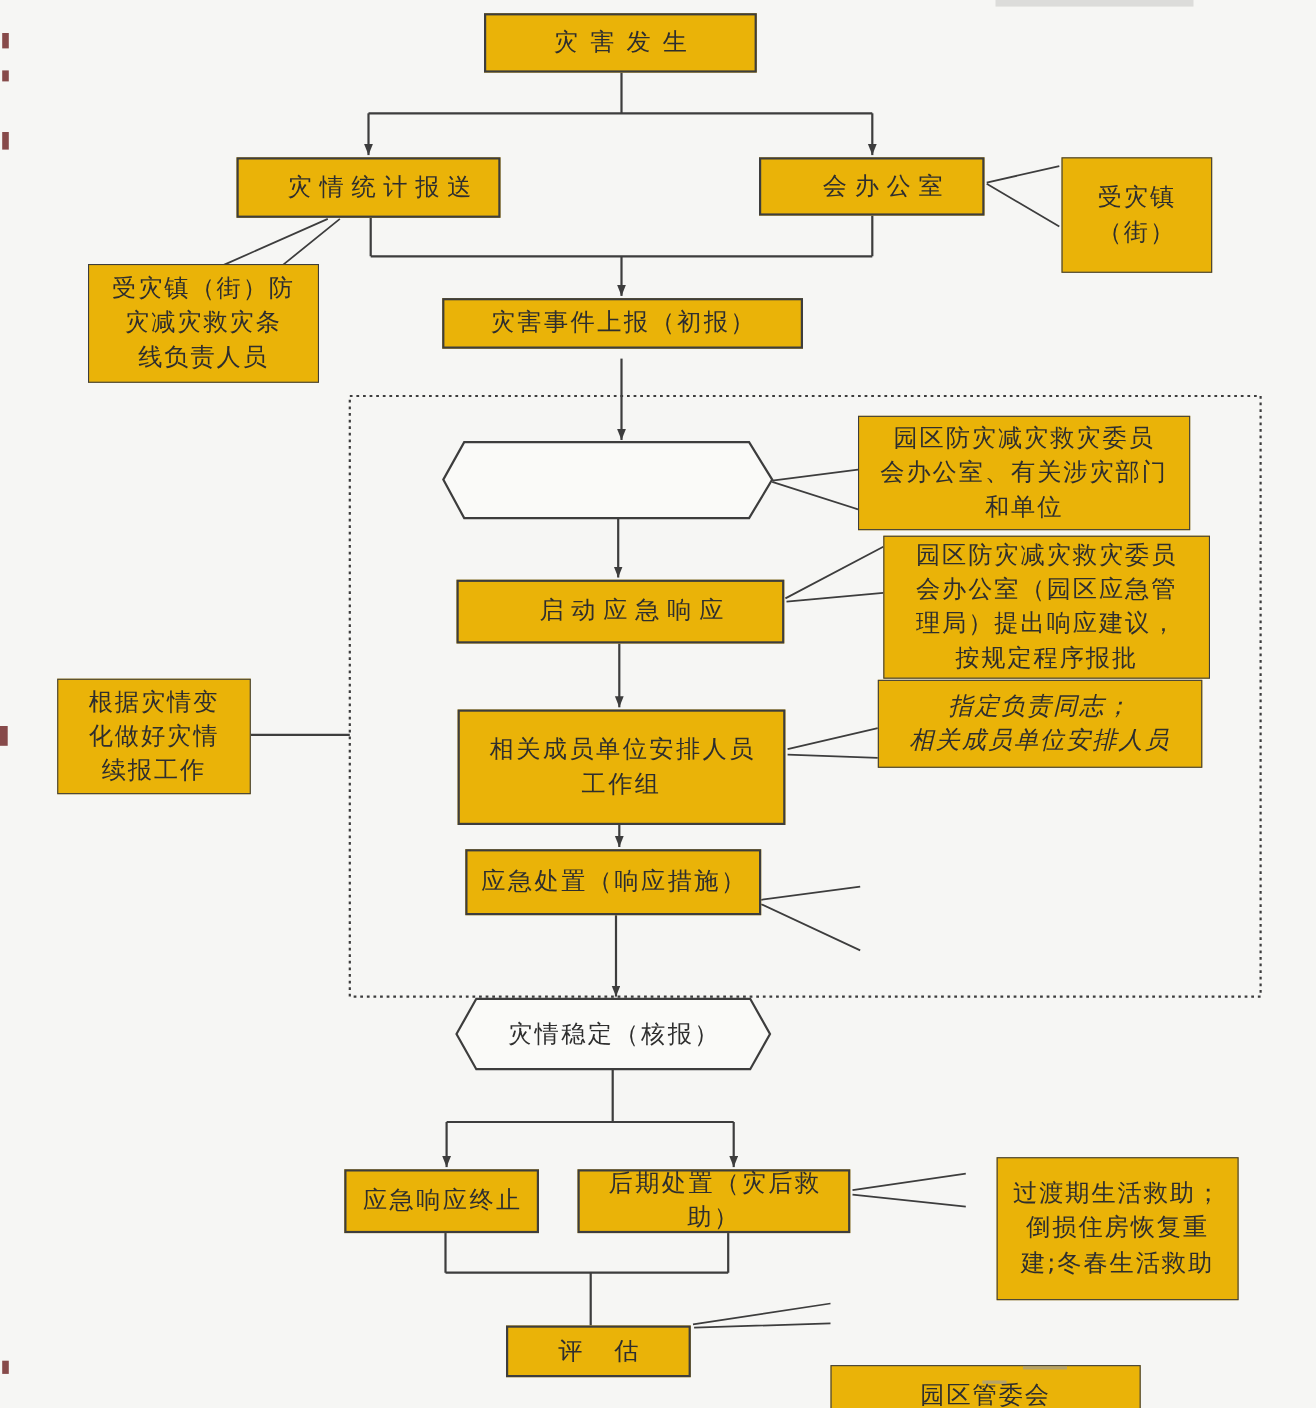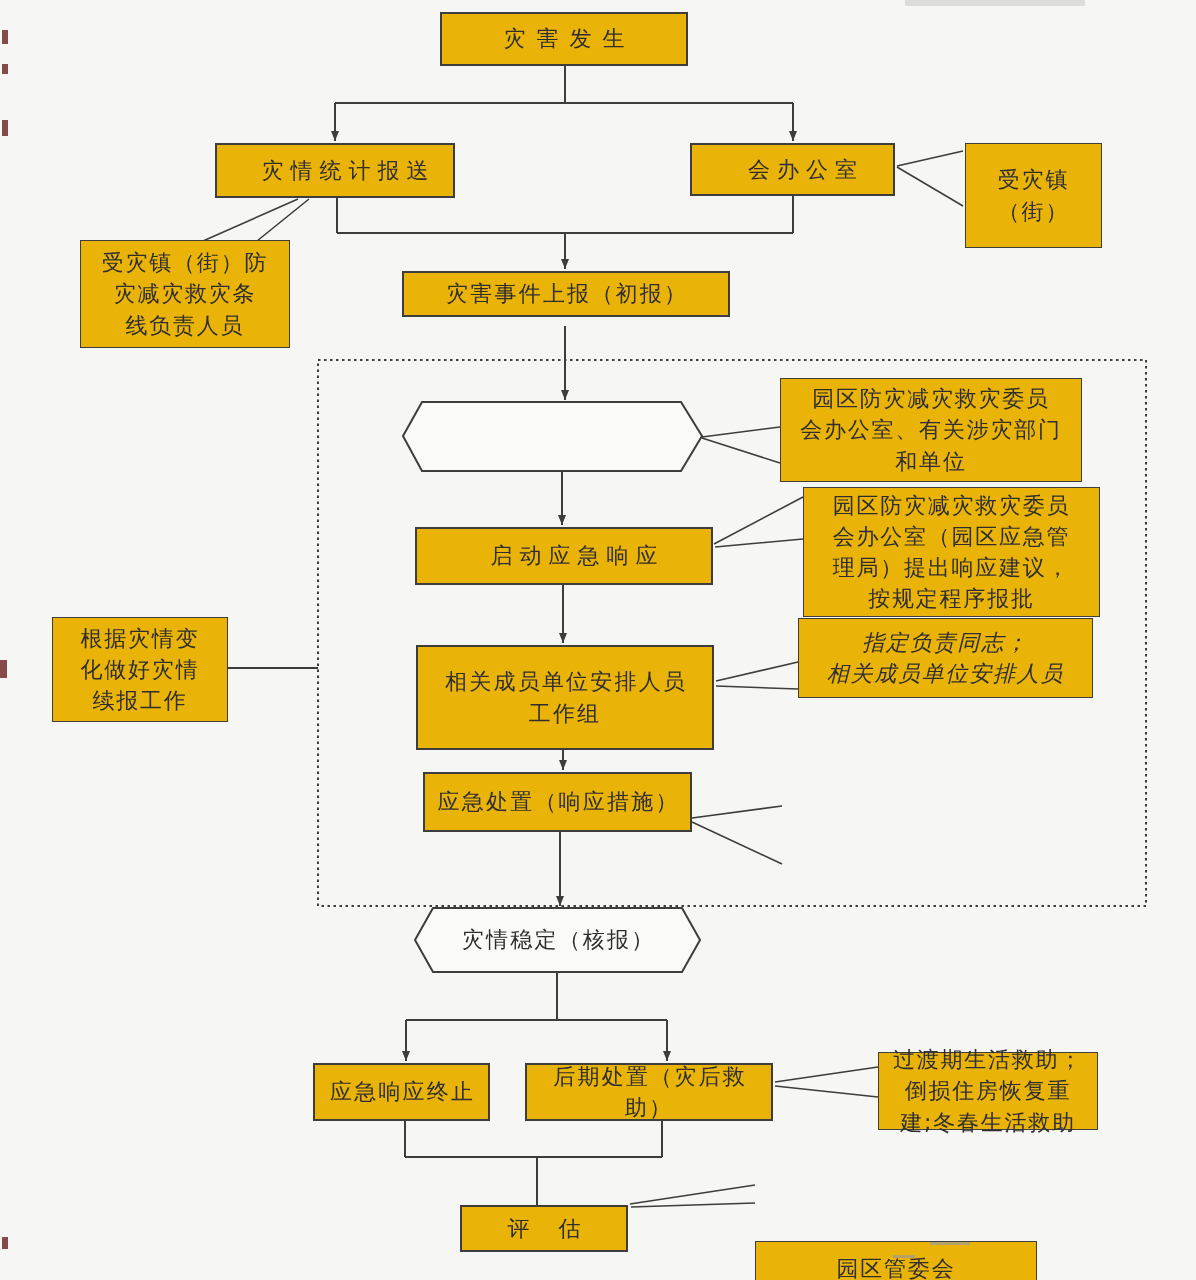--- a/index.html
+++ b/index.html
@@ -140,21 +140,21 @@
 按规定程序报批</div>
 
   <div class="box callout" style="left:798px;top:618px;width:295px;height:80px;font-style:italic;">指定负责同志；
 相关成员单位安排人员</div>
 
 
   <div class="box callout" style="left:52px;top:617px;width:176px;height:105px;">根据灾情变
 化做好灾情
 续报工作</div>
 
-  <div class="box callout" style="left:878px;top:1052px;width:220px;height:78px;">过渡期生活救助；
+  <div class="box callout" style="left:906px;top:1052px;width:220px;height:130px;">过渡期生活救助；
 倒损住房恢复重
 建;冬春生活救助</div>
 
   <div class="box callout" style="left:755px;top:1241px;width:282px;height:56px;">园区管委会</div>
 
   <div class="artifact" style="left:905px;top:0;width:180px;height:6px;background:#dcdcda;"></div>
   <div class="artifact" style="left:2px;top:30px;width:6px;height:14px;background:#6b1f1f;opacity:.8;"></div>
   <div class="artifact" style="left:2px;top:64px;width:6px;height:10px;background:#6b1f1f;opacity:.8;"></div>
   <div class="artifact" style="left:2px;top:120px;width:6px;height:16px;background:#6b1f1f;opacity:.8;"></div>
   <div class="artifact" style="left:0;top:660px;width:7px;height:18px;background:#6b1f1f;opacity:.8;"></div>

